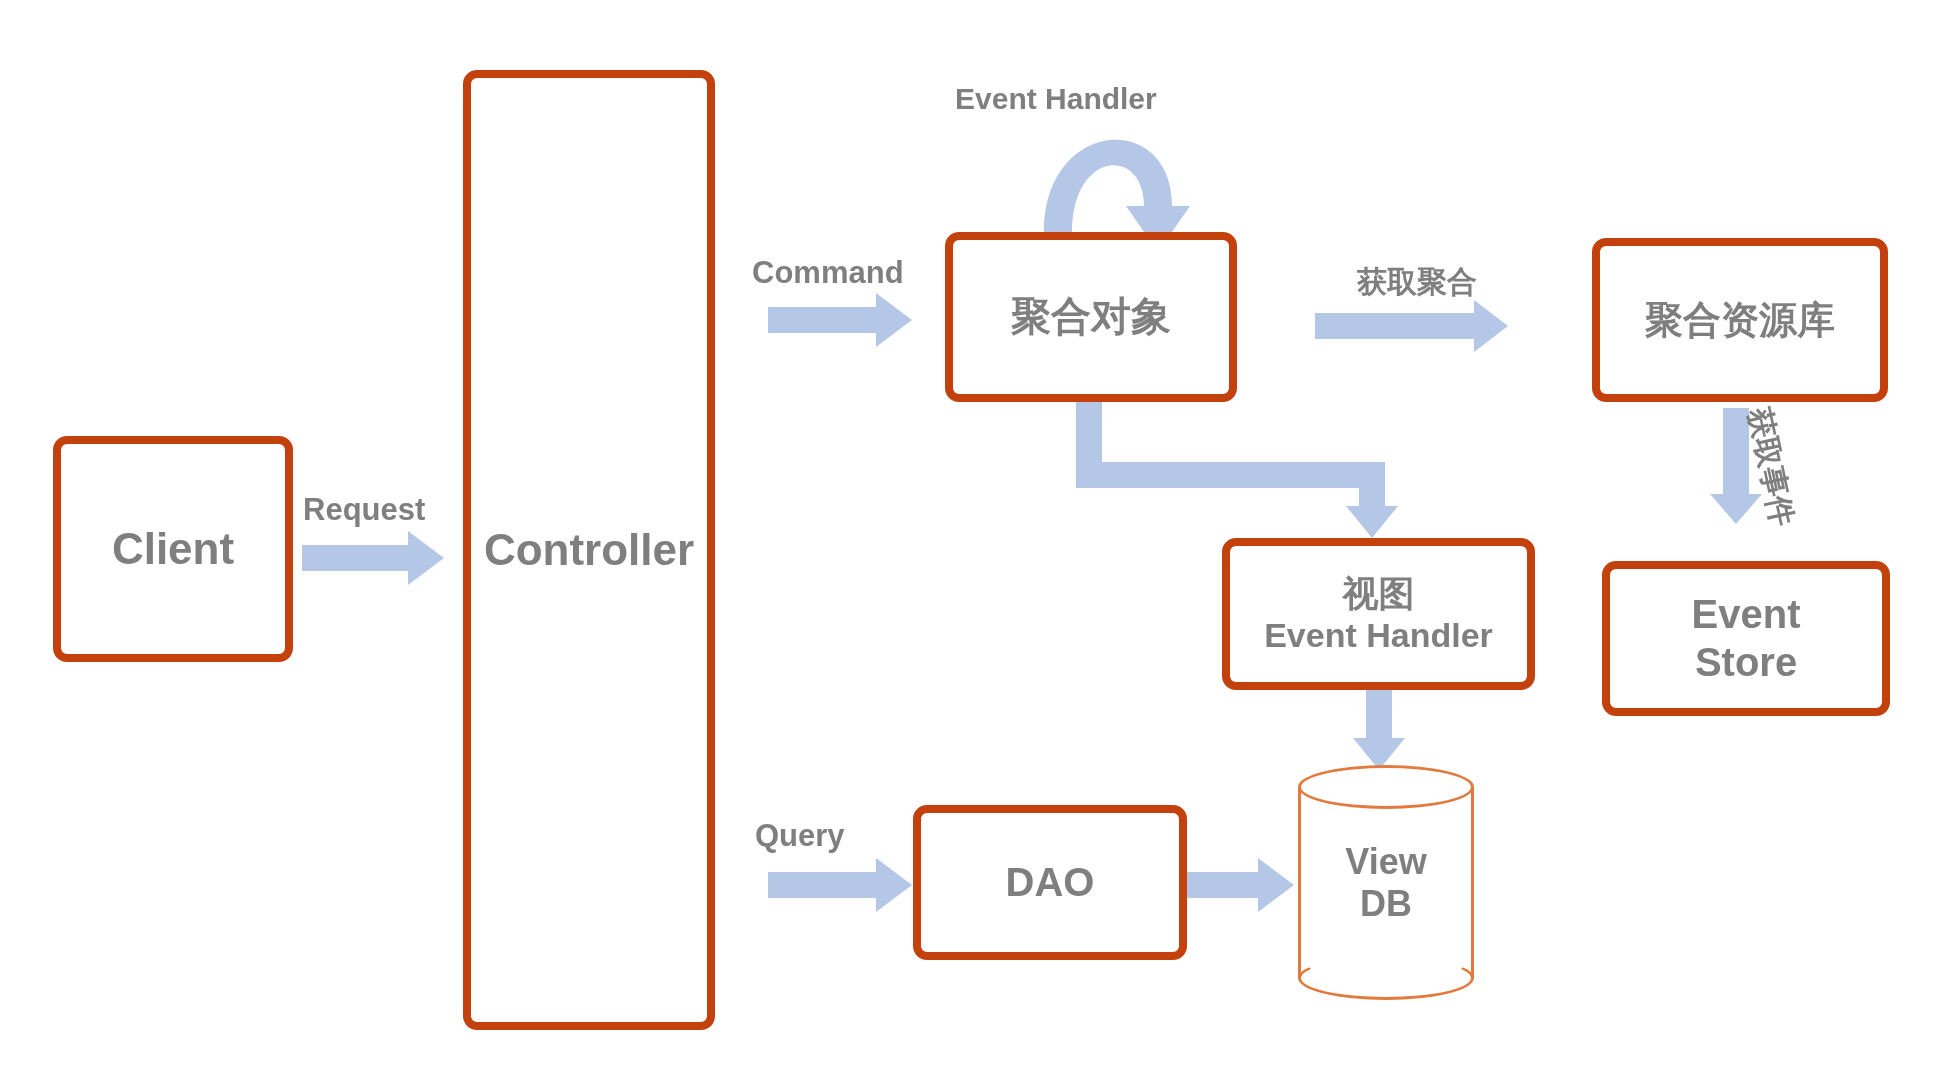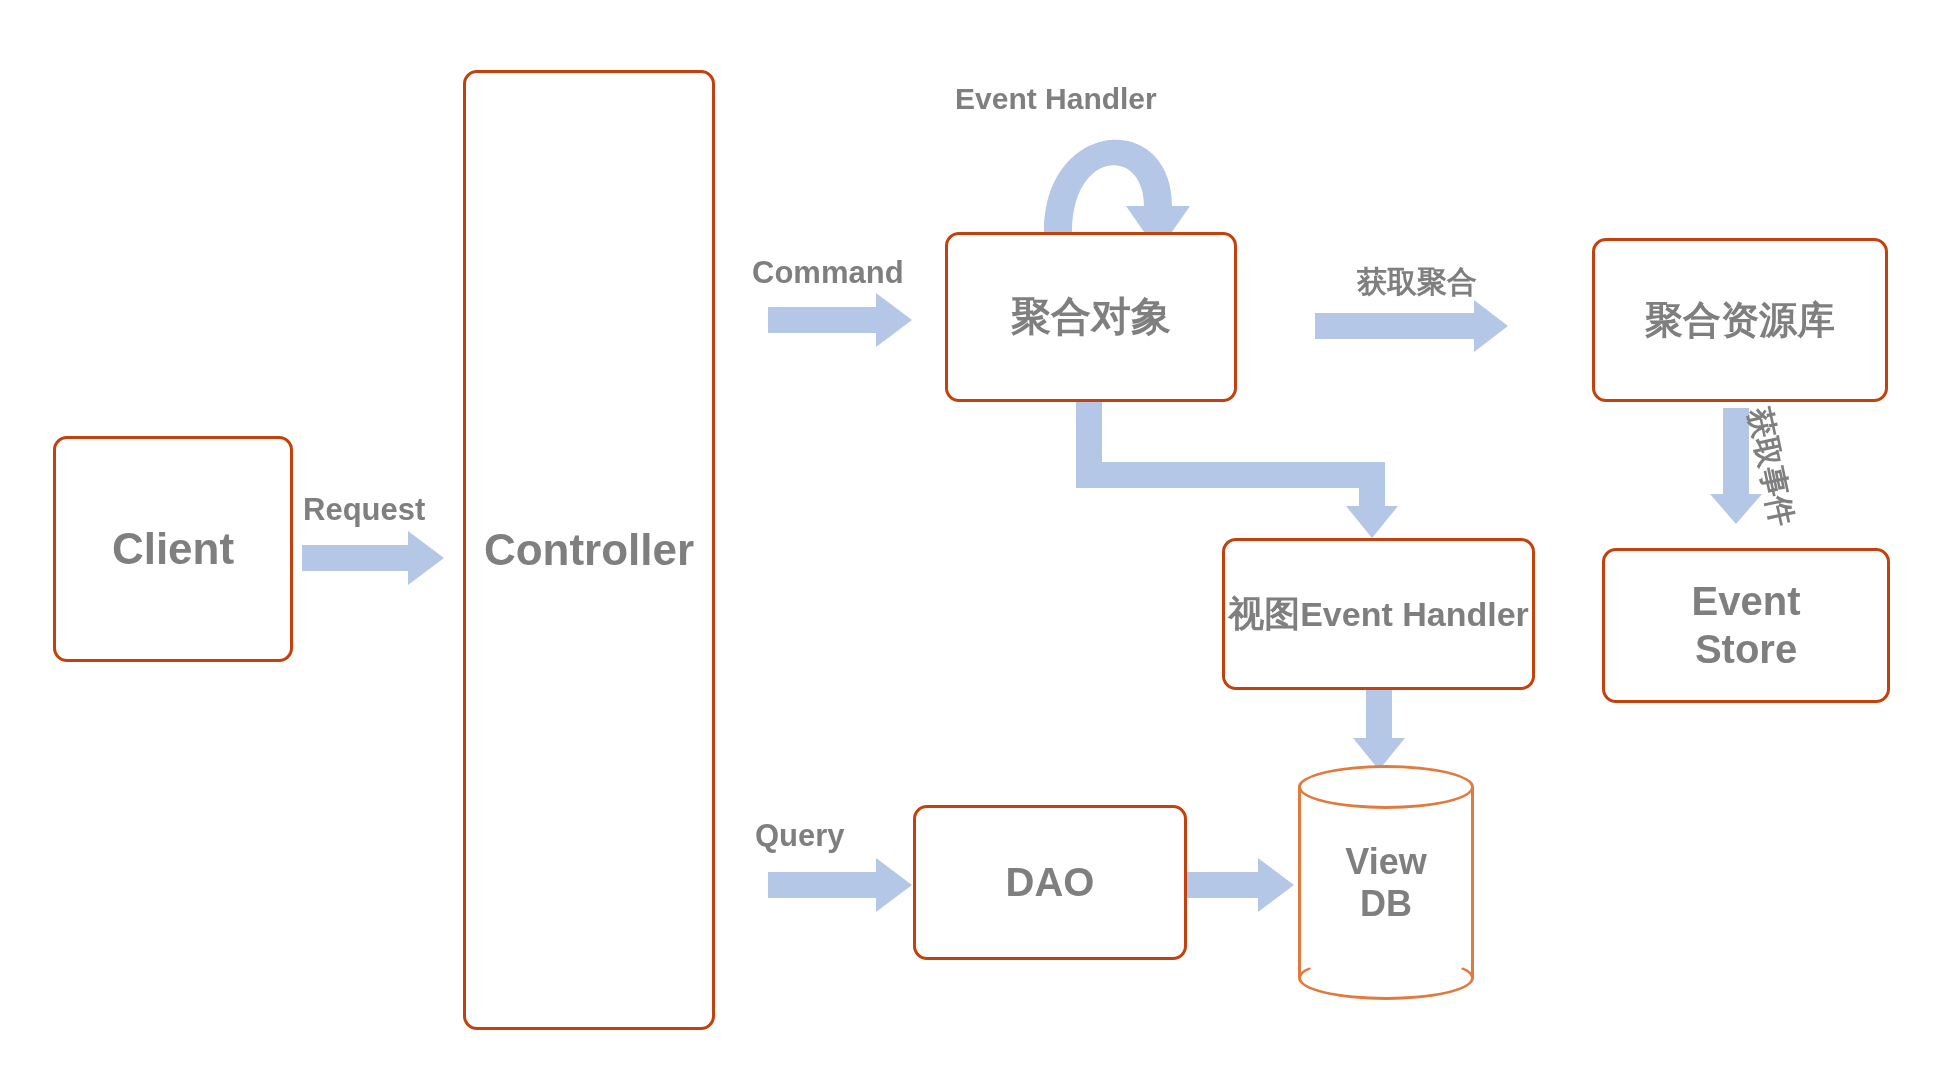--- a/index.html
+++ b/index.html
@@ -13,21 +13,21 @@
     height: 1076px;
     background: #ffffff;
     font-family: "Liberation Sans", "DejaVu Sans", sans-serif;
     overflow: hidden;
   }
 
   
   .node {
     position: absolute;
     box-sizing: border-box;
-    border: 3px solid #c2410c;
+    border: 8px solid #c2410c;
     border-radius: 14px;
     background: #ffffff;
     display: flex;
     align-items: center;
     justify-content: center;
     text-align: center;
     color: #7f7f7f;
     font-weight: bold;
     line-height: 1.18;
     z-index: 3;
@@ -180,26 +180,26 @@
   </div>
 
   <div class="node" style="left:945px; top:232px; width:292px; height:170px; font-size:40px;">
     <span class="label-cn">聚合对象</span>
   </div>
 
   <div class="node" style="left:1592px; top:238px; width:296px; height:164px; font-size:38px;">
     <span class="label-cn">聚合资源库</span>
   </div>
 
-  <div class="node" style="left:1602px; top:548px; width:288px; height:155px; font-size:40px; flex-direction:column;">
+  <div class="node" style="left:1602px; top:561px; width:288px; height:155px; font-size:40px; flex-direction:column;">
     <span class="label-en">Event</span>
     <span class="label-en">Store</span>
   </div>
 
-  <div class="node" style="left:1222px; top:538px; width:313px; height:152px; flex-direction:row;">
+  <div class="node" style="left:1222px; top:538px; width:313px; height:152px; flex-direction:column;">
     <span class="label-cn" style="font-size:36px;">视图</span>
     <span class="label-en" style="font-size:34px;">Event Handler</span>
   </div>
 
   <div class="node" style="left:913px; top:805px; width:274px; height:155px; font-size:40px;">
     <span class="label-en">DAO</span>
   </div>
 
   <div class="cylinder" style="left:1298px; top:765px; width:176px; height:235px;">
     <div class="cyl-body"></div>

